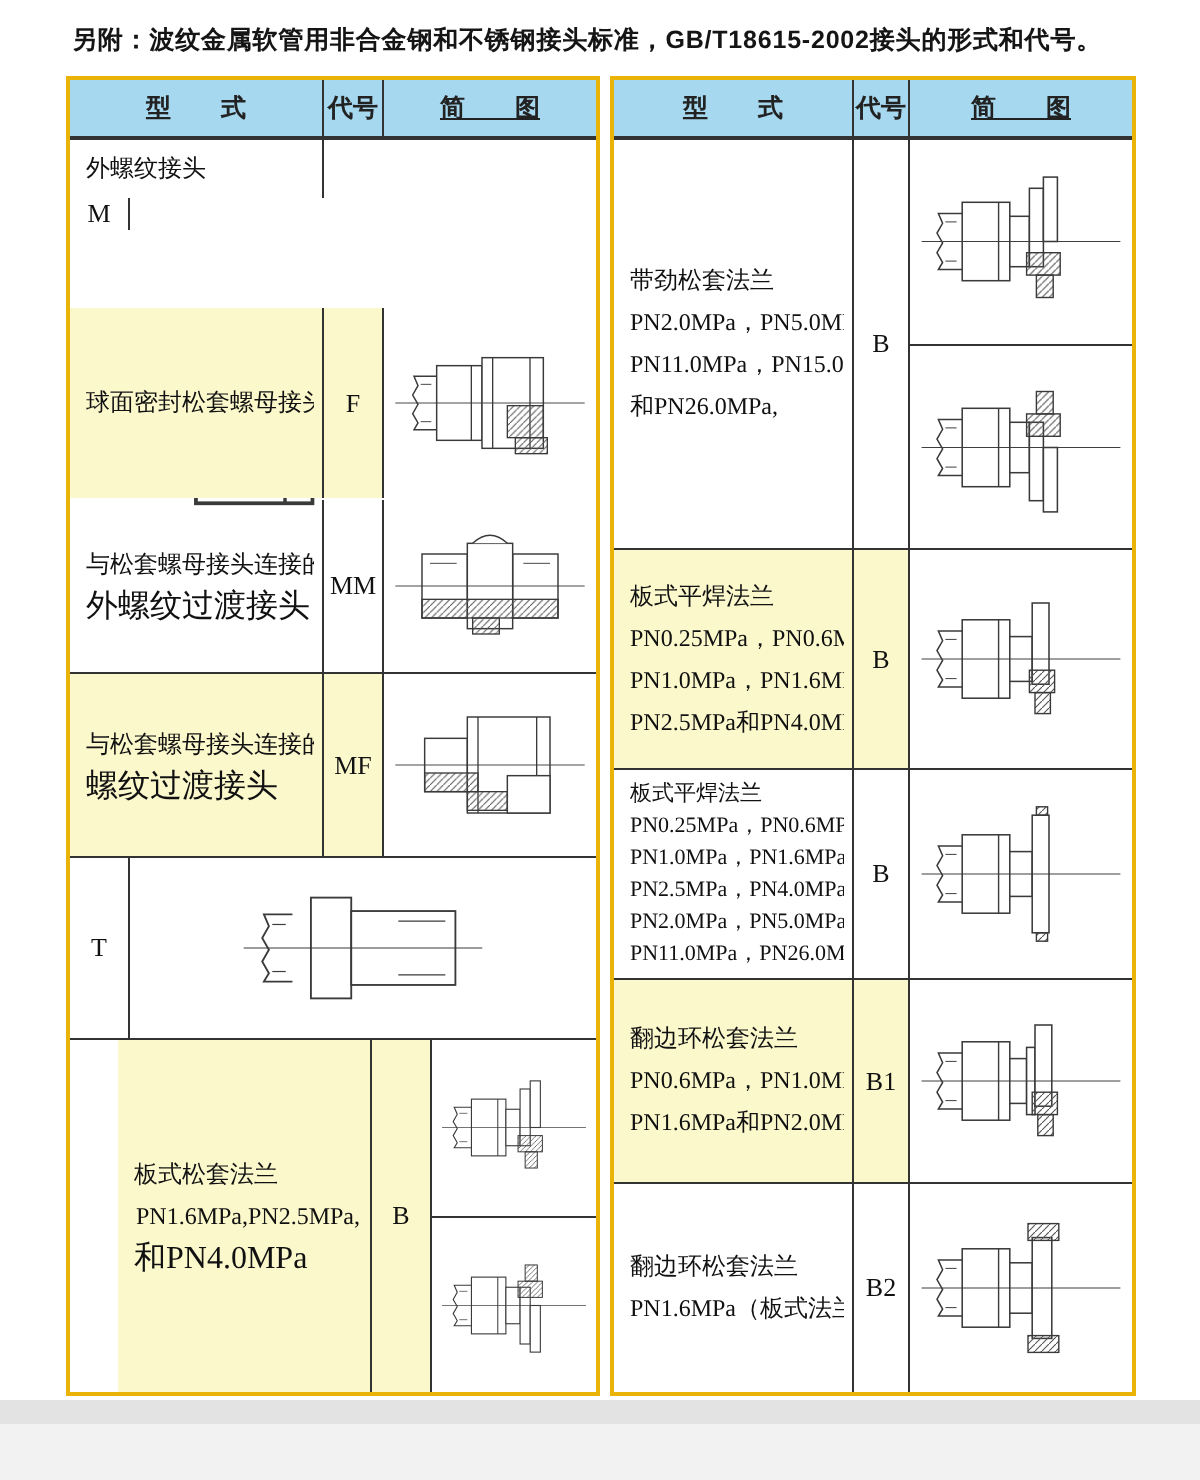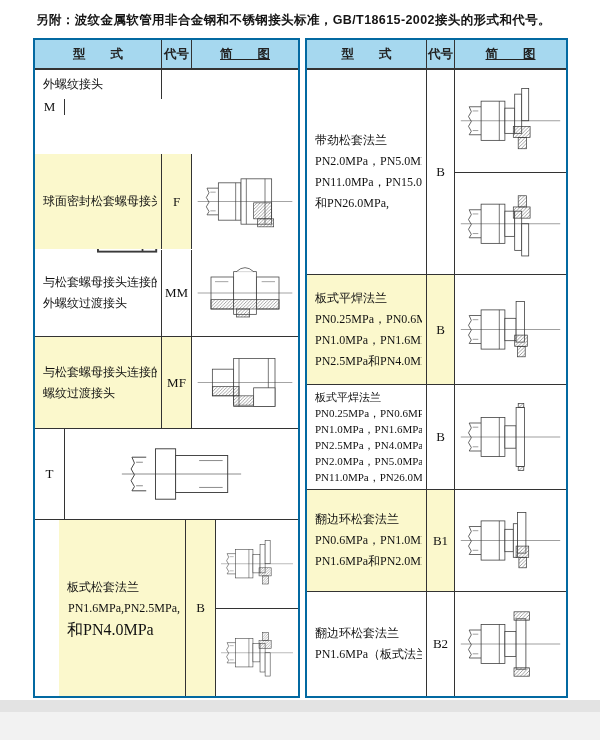--- a/index.html
+++ b/index.html
@@ -8,21 +8,21 @@
     font-family:"Liberation Serif","DejaVu Serif",serif;color:#111;
     overflow:hidden;margin:0 auto;
   }
   .title{
     position:absolute;left:36px;top:12px;
     font-family:"Liberation Sans","DejaVu Sans",sans-serif;
     font-weight:bold;font-size:12.5px;letter-spacing:.4px;color:#151515;
     white-space:nowrap;
   }
   .tables{position:absolute;left:33px;top:38px;display:flex;gap:5px;}
-  .table{border:2px solid #0369a1;background:#fff;box-sizing:border-box;}
+  .table{border:2px solid #eab308;background:#fff;box-sizing:border-box;}
   .table-left{width:267px;}
   .table-right{width:263px;}
   .row{display:flex;border-bottom:1px solid #333;box-sizing:border-box;}
   .row:last-child{border-bottom:none;}
   .header-row{height:30px;background:#a6d8ef;border-bottom:2px solid #333;}
   .cell{border-right:1px solid #333;box-sizing:border-box;min-width:0;}
   .cell:last-child{border-right:none;}
   .header-cell{
     display:flex;align-items:center;justify-content:center;
     font-family:"Liberation Sans","DejaVu Sans",sans-serif;
@@ -113,21 +113,21 @@
                 <rect x="88" y="52" width="27" height="24" fill="url(#h2)" stroke="#3a3a3a" stroke-width="1"></rect>
                 <rect x="94" y="76" width="24" height="12" fill="url(#h2)" stroke="#3a3a3a" stroke-width="1"></rect>
                 <line x1="4" y1="50" x2="146" y2="50" stroke="#3a3a3a" stroke-width="0.7"></line>
               </svg>
             </div>
           </div>
         </div>
         <div class="row" style="height: 87px;">
           <div class="cell type-cell col-type">
             <div class="tline" style="line-height: 21px; font-size: 12px;">与松套螺母接头连接的</div>
-            <div class="tline" style="line-height: 21px; font-size: 12px;">外螺纹过渡接头</div>
+            <div class="tline" style="line-height: 21px; font-size: 16px;">外螺纹过渡接头</div>
           </div>
           <div class="cell code-cell col-code">
             <span>MM</span>
           </div>
           <div class="cell diagram-cell col-diag">
             <div class="diag-sub">
               <svg viewBox="0 0 150 100" width="100%" height="100%" preserveAspectRatio="xMidYMid meet">
                 <defs>
                   <pattern id="h3" width="5" height="5" patternUnits="userSpaceOnUse">
                     <path d="M0,5 L5,0" stroke="#555" stroke-width="0.8"></path>
@@ -142,21 +142,21 @@
                 <line x1="30" y1="33" x2="50" y2="33" stroke="#3a3a3a" stroke-width="0.7"></line>
                 <line x1="100" y1="33" x2="120" y2="33" stroke="#3a3a3a" stroke-width="0.7"></line>
                 <line x1="4" y1="50" x2="146" y2="50" stroke="#3a3a3a" stroke-width="0.7"></line>
               </svg>
             </div>
           </div>
         </div>
         <div class="row hl" style="height: 92px;">
           <div class="cell type-cell col-type">
             <div class="tline" style="line-height: 21px; font-size: 12px;">与松套螺母接头连接的内</div>
-            <div class="tline" style="line-height: 21px; font-size: 12px;">螺纹过渡接头</div>
+            <div class="tline" style="line-height: 21px; font-size: 16px;">螺纹过渡接头</div>
           </div>
           <div class="cell code-cell col-code">
             <span>MF</span>
           </div>
           <div class="cell diagram-cell col-diag">
             <div class="diag-sub">
               <svg viewBox="0 0 150 100" width="100%" height="100%" preserveAspectRatio="xMidYMid meet">
                 <defs>
                   <pattern id="h4" width="5" height="5" patternUnits="userSpaceOnUse">
                     <path d="M0,5 L5,0" stroke="#555" stroke-width="0.8"></path>

